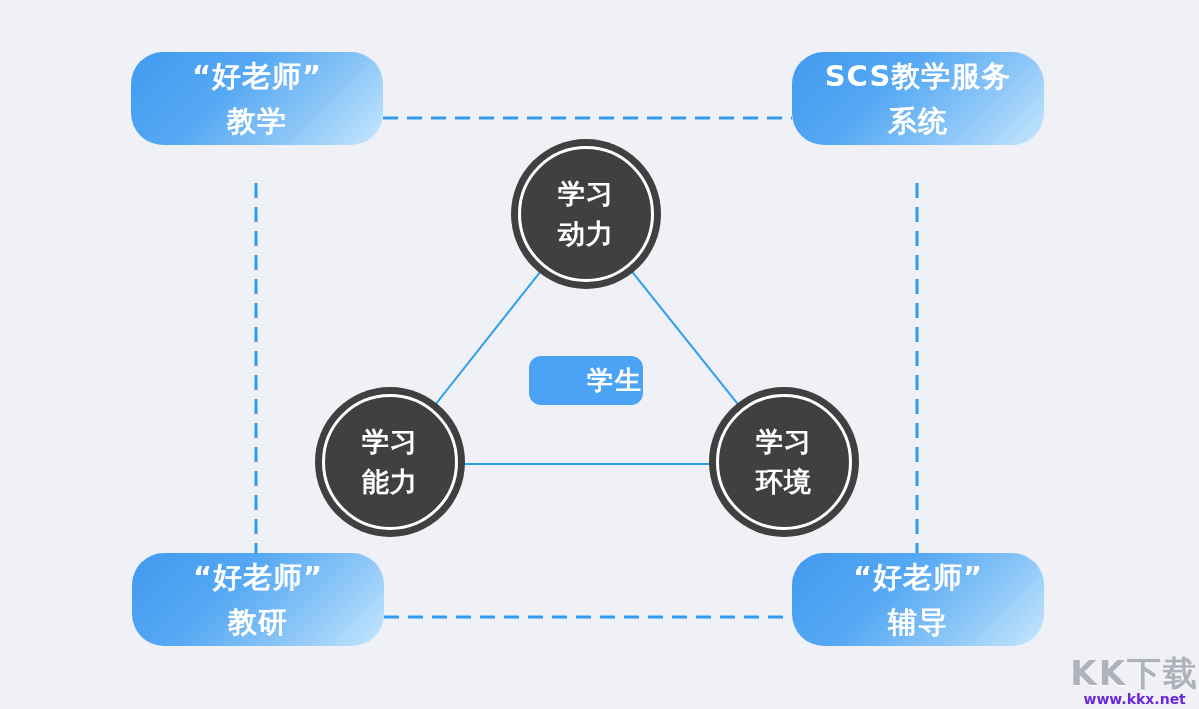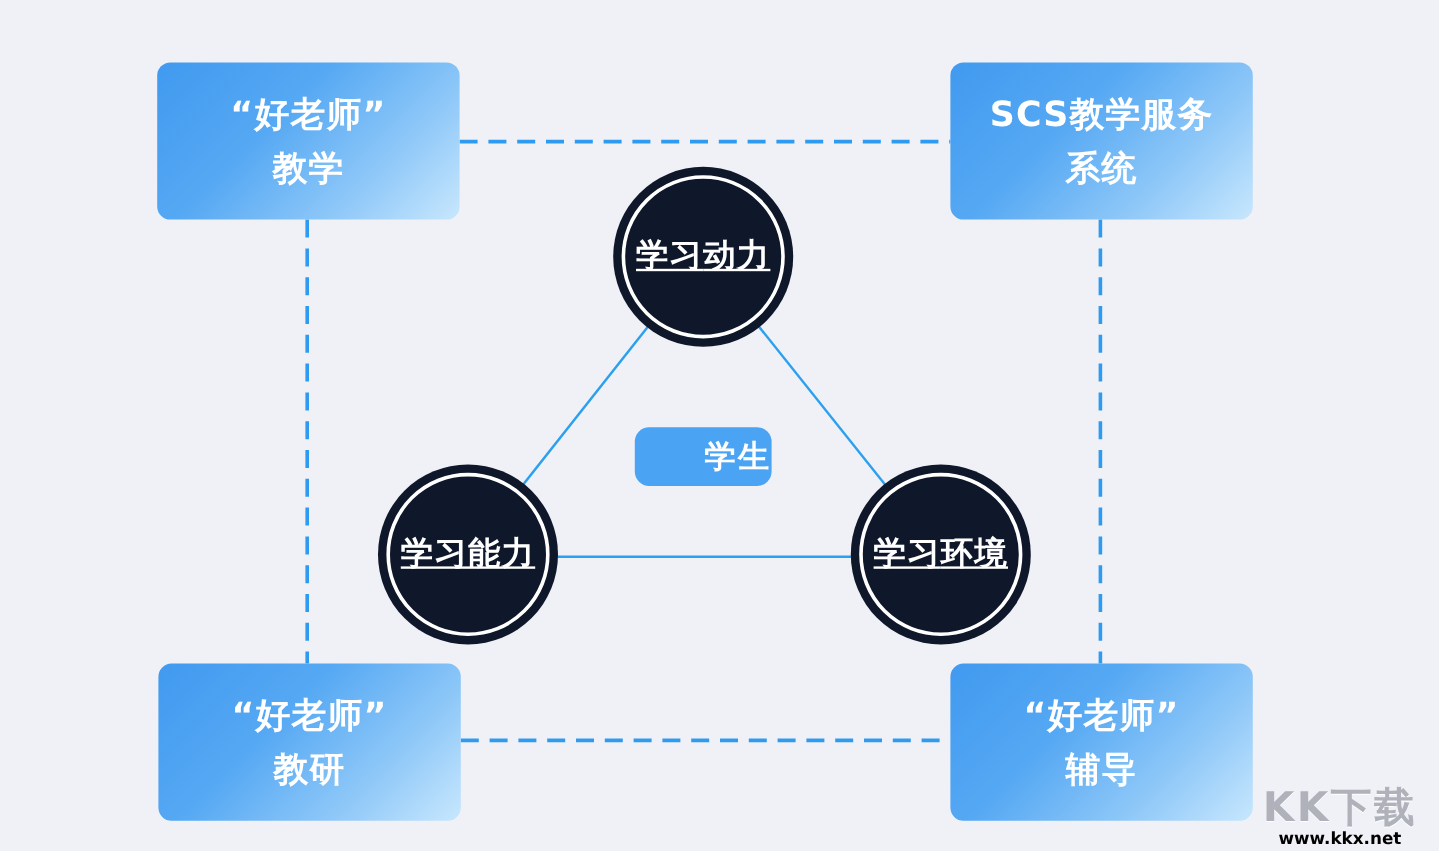--- a/index.html
+++ b/index.html
@@ -12,51 +12,50 @@
     width:1199px;height:709px;
     background:#f0f1f6;
     overflow:hidden;
   }
   svg.wires{
     position:absolute;left:0;top:0;width:1199px;height:709px;
   }
   
   .node-box{
     position:absolute;
-    width:252px;height:131px;
-    border-radius:11px;
+    width:252px;height:93px;
+    border-radius:32px;
     background:linear-gradient(135deg,#419af0 0%,#55a8f3 38%,#8fc8f8 72%,#c8e7fd 100%);
     color:#fff;
     display:flex;flex-direction:column;
     align-items:center;justify-content:center;
     font-weight:bold;
     font-size:29px;
     line-height:45px;
     letter-spacing:1px;
     text-align:center;
   }
   .tl{left:131px;top:52px;}
   .tr{left:792px;top:52px;text-align:center;}
   .bl{left:132px;top:553px;}
   .br{left:792px;top:553px;}
   
   .node-circle{
     position:absolute;
     width:150px;height:150px;
     border-radius:50%;
-    background:#0f172a;
+    background:#404040;
     color:#fff;
-    display:flex;
+    display:flex;flex-direction:column;
     align-items:center;justify-content:center;
     font-weight:bold;
     font-size:27px;
     line-height:40px;
     letter-spacing:1px;
     text-align:center;
-    text-decoration:underline;
   }
   .node-circle::after{
     content:"";
     position:absolute;
     inset:7px;
     border:3px solid #ffffff;
     border-radius:50%;
     pointer-events:none;
   }
   .c-top{left:511px;top:139px;}
@@ -72,37 +71,37 @@
     background:#4aa3f3;
     color:#fff;
     display:flex;align-items:center;justify-content:flex-end;
     font-weight:bold;
     font-size:26px;
     letter-spacing:2px;
   }
   
   .watermark{
     position:absolute;
-    right:18px;bottom:2px;
+    right:0;bottom:2px;
     text-align:center;
     color:#b1b3bc;
     user-select:none;
   }
   .watermark .brand{
     font-size:34px;
     font-weight:800;
     letter-spacing:2px;
     color:#b0b2bb;
     text-shadow:0 1px 0 #ffffff;
     line-height:36px;
   }
   .watermark .site{
     font-size:14px;
     font-weight:bold;
-    color:#000000;
+    color:#6d28d9;
     line-height:16px;
   }
 </style>
 </head>
 <body>
 
 <div class="stage">
 
   <svg class="wires" viewBox="0 0 1199 709">
 

